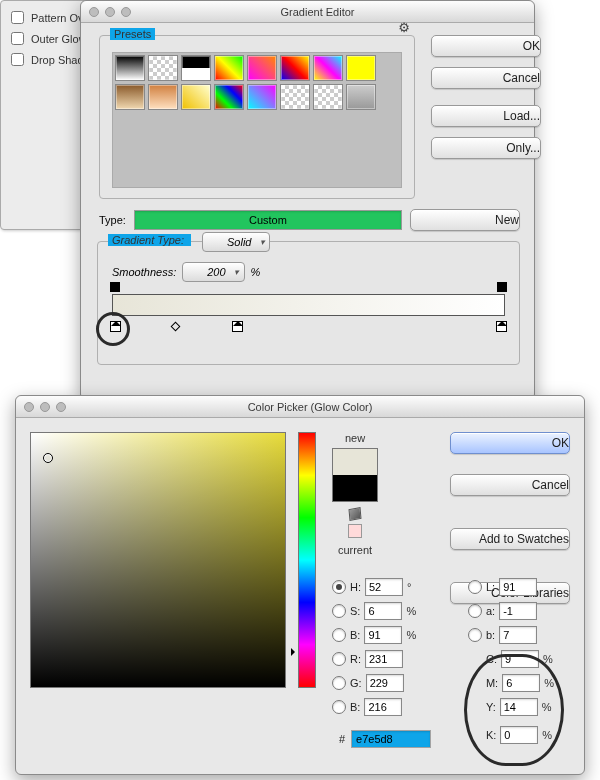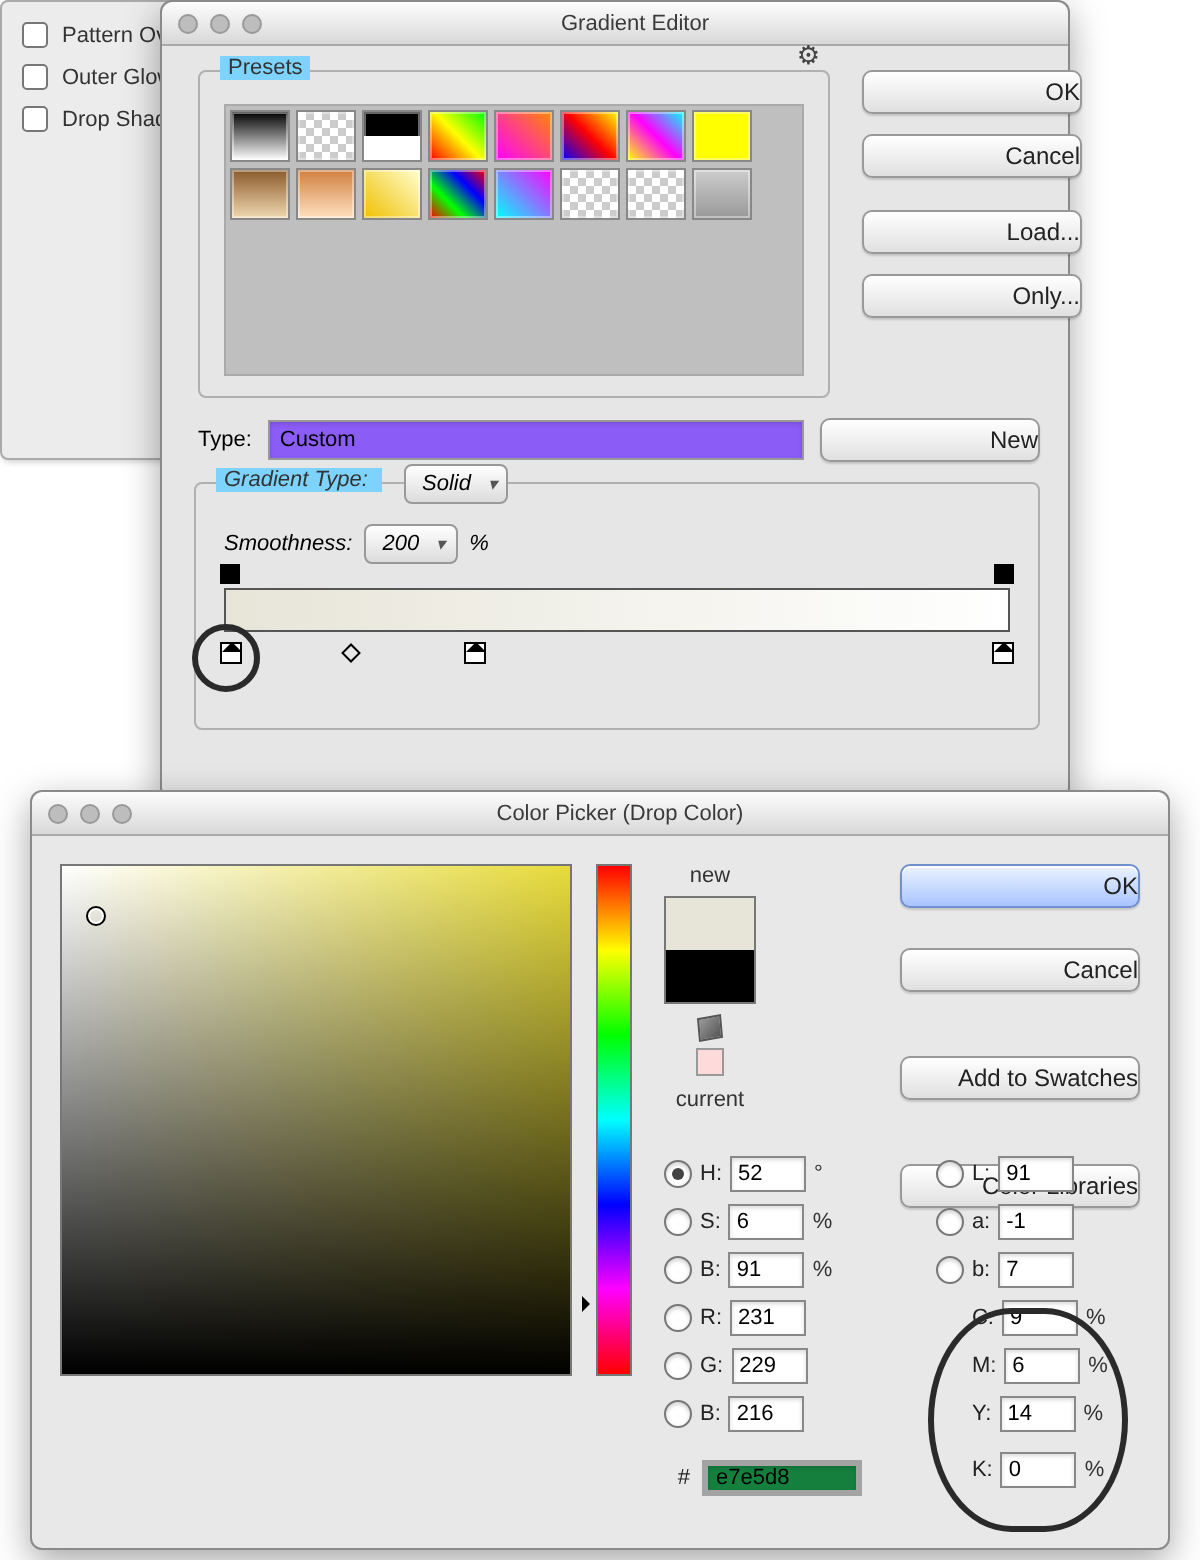--- a/index.html
+++ b/index.html
@@ -22,27 +22,27 @@
   .btn {
     display:block; width:110px; height:22px; background:linear-gradient(#ffffff,#e0e0e0);
     border:1px solid #999; border-radius:5px; text-align:right; line-height:20px; color:#222;
     box-shadow:inset 0 1px 0 #fff, 0 1px 1px rgba(0,0,0,.15); margin-bottom:10px;
     font-size:12px;
   }
   .btn.default { background:linear-gradient(#ecf3ff,#a8c4ff); border-color:#6f8fcf;}
   .fieldset {
     position:relative; border:1px solid #b0b0b0; border-radius:4px; background:#e6e6e6; padding:10px 12px;
   }
-  .fieldset > .legend { position:absolute; top:-8px; left:10px; background:#7dd3fc; padding:0 4px; color:#333;}
+  .fieldset > .legend { position:absolute; top:-8px; left:10px; background:#0ea5e9; padding:0 4px; color:#333;}
   .text-input {
-    background:#8b5cf6; border:1px solid #999; height:20px; padding:2px 5px; box-shadow:inset 0 1px 2px rgba(0,0,0,.15);
+    background:#22c55e; border:1px solid #999; height:20px; padding:2px 5px; box-shadow:inset 0 1px 2px rgba(0,0,0,.15);text-align:center;
   }
   .select {
     display:inline-flex; align-items:center; height:20px; background:linear-gradient(#fff,#dcdcdc);
-    border:1px solid #999; border-radius:4px; padding:0 18px 0 8px; position:relative;
+    border:1px solid #999; border-radius:4px; padding:0 18px 0 24px; position:relative;
   }
   .select::after { content:"▾"; position:absolute; right:5px; font-size:9px; color:#555;}
   
   #grad-dialog { left:80px; top:0; width:455px; height:400px; }
   .presets-box { border:1px solid #aaa; background:#bfbfbf; height:136px; width:290px; position:relative; overflow:hidden;}
   .presets-grid { position:absolute; left:2px; top:2px; display:grid; grid-template-columns:repeat(8,30px); gap:3px;}
   .swatch { width:30px;height:26px; border:1px solid #888; box-shadow:inset 0 0 0 1px rgba(255,255,255,.4);}
   .gear { position:absolute; right:4px; top:-16px; color:#444; font-size:13px;}
   .grad-bar { height:22px; border:1px solid #555; background:linear-gradient(to right,#e7e5d8,#ffffff);}
   .opacity-stop { position:absolute; width:10px;height:10px; background:#000; }
@@ -70,21 +70,21 @@
   .cube { width:12px;height:12px; background:linear-gradient(135deg,#999,#555); border:1px solid #555; transform:skewY(-10deg) skewX(5deg);}
   .alert-sw { width:14px;height:14px;border:1px solid #999;background:#ffdada;}
   .fields { display:grid; grid-template-columns:auto auto; column-gap:30px; row-gap:6px; align-items:center; font-size:11px; color:#222;}
   .fld { display:flex; align-items:center; gap:4px;}
   .fld input[type=text]{ width:38px; height:18px; padding:1px 3px; border:1px solid #888; background:#fff; text-align:left;
     box-shadow:inset 0 1px 2px rgba(0,0,0,.15);}
   .radio { width:14px;height:14px;border-radius:50%;border:1px solid #777;background:#fff;display:inline-flex;align-items:center;justify-content:center;box-shadow:inset 0 1px 2px rgba(0,0,0,.2);}
   .radio.sel::after{content:"";width:6px;height:6px;border-radius:50%;background:#444;}
   .unit { width:12px; color:#333;}
   .hex-row { display:flex; align-items:center; gap:6px; margin-top:8px;}
-  .hex-row input { width:80px; height:18px; padding:1px 4px; border:3px solid #a3a3a3; background:#15803d; box-shadow:inset 0 1px 2px rgba(0,0,0,.15);}
+  .hex-row input { width:80px; height:18px; padding:1px 4px; border:1px solid #a3a3a3; background:#0ea5e9; box-shadow:inset 0 1px 2px rgba(0,0,0,.15);}
   .anno-ellipse { position:absolute; border:3px solid #2a2a2a; border-radius:50%/60%; background:transparent; pointer-events:none;}
 </style>
 </head>
 <body>
 
 <div class="layer-fx">
   <div class="fx-row">
     <input type="checkbox" style="">
     <span>Pattern Overlay</span>
   </div>
@@ -177,21 +177,21 @@
   </div>
 </div>
 
 <div id="picker-dialog" class="dialog">
   <div class="titlebar">
     <div class="traffic">
       <span class="tdot"></span>
       <span class="tdot"></span>
       <span class="tdot"></span>
     </div>
-    <span class="title">Color Picker (Drop Color)</span>
+    <span class="title">Color Picker (Glow Color)</span>
   </div>
 
   <div style="display:flex; padding:14px 14px 6px 14px; gap:12px;">
     <div style="display:flex;flex-direction:column;gap:14px">
       <div class="sv-field">
         <span class="sv-ring"></span>
       </div>
     </div>
 
     <div style="position:relative">

